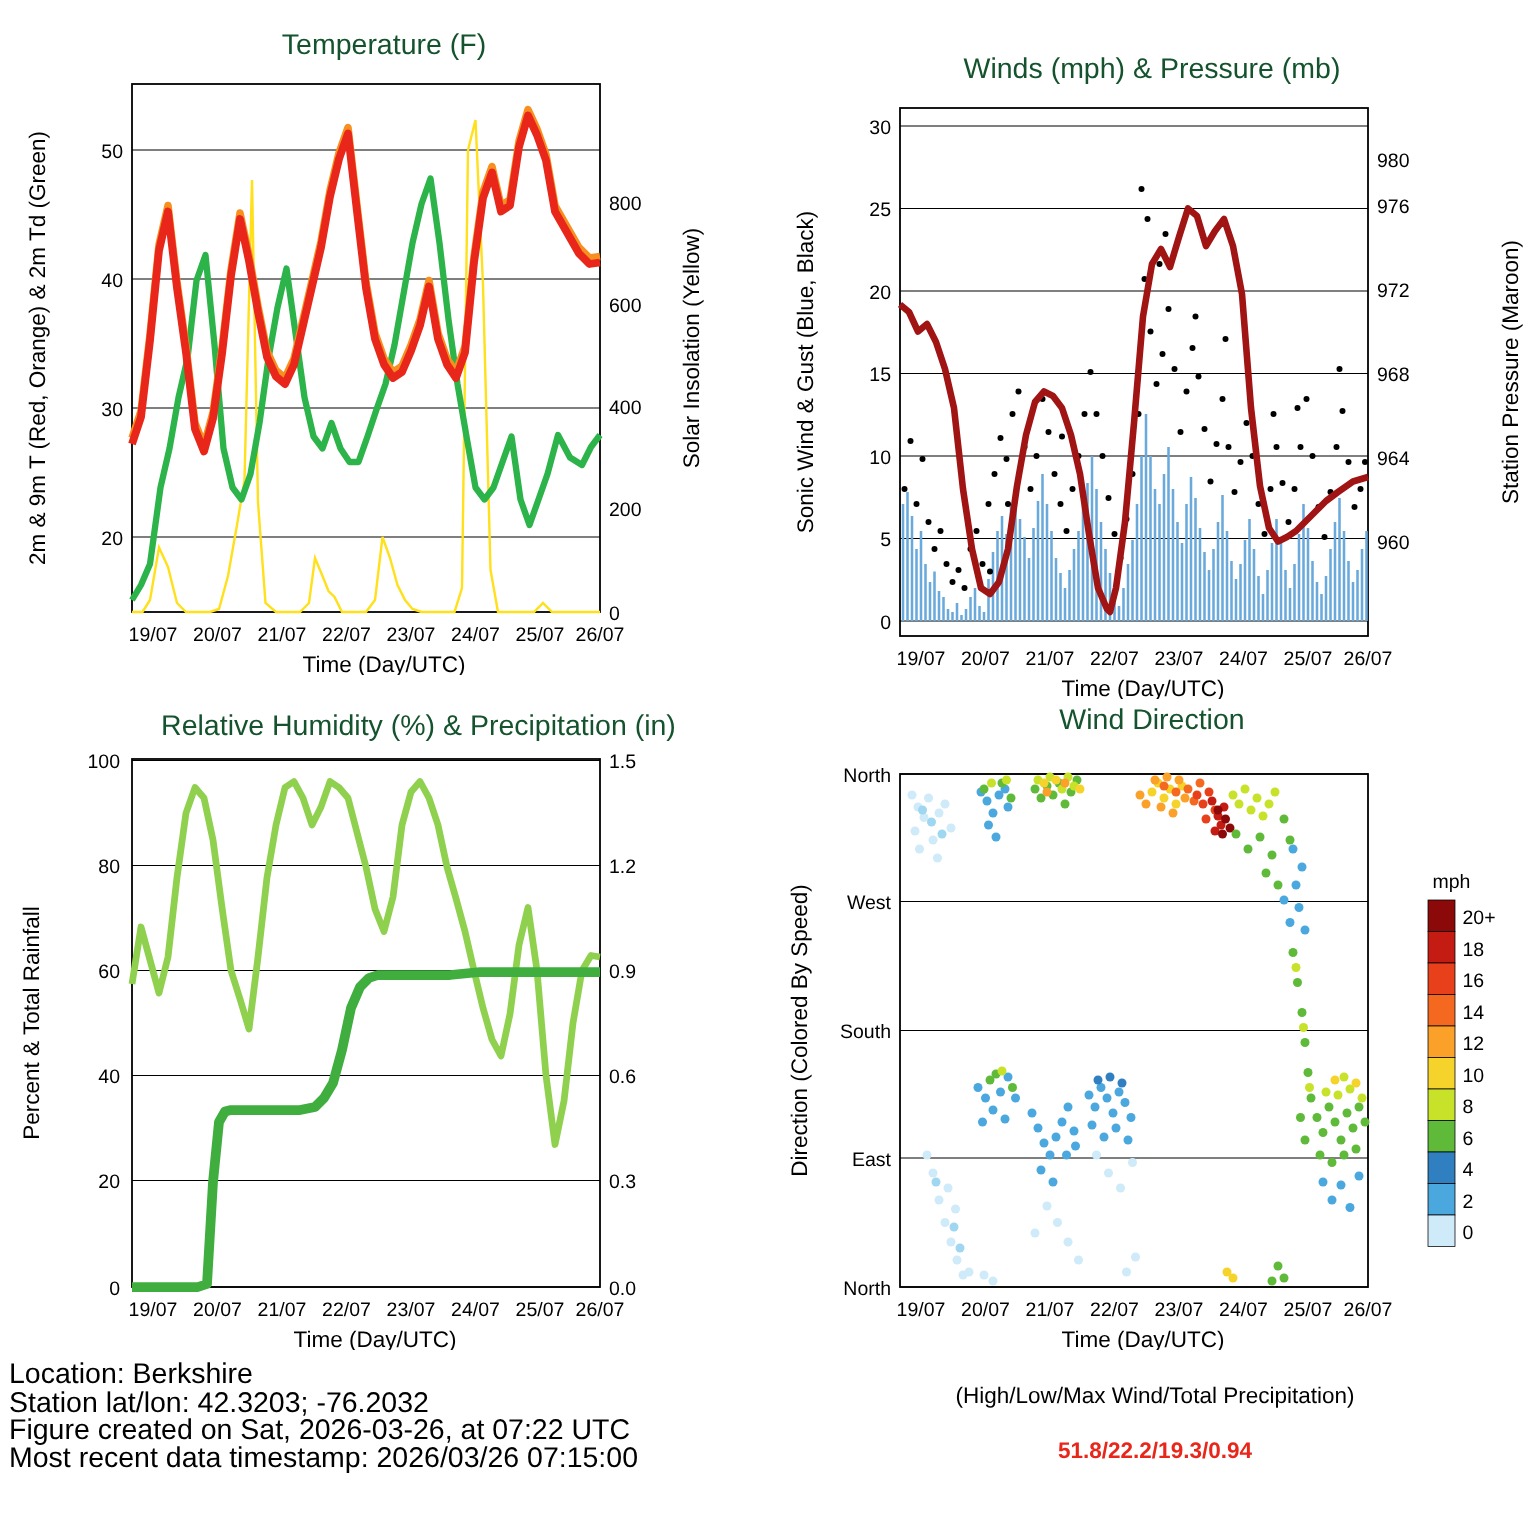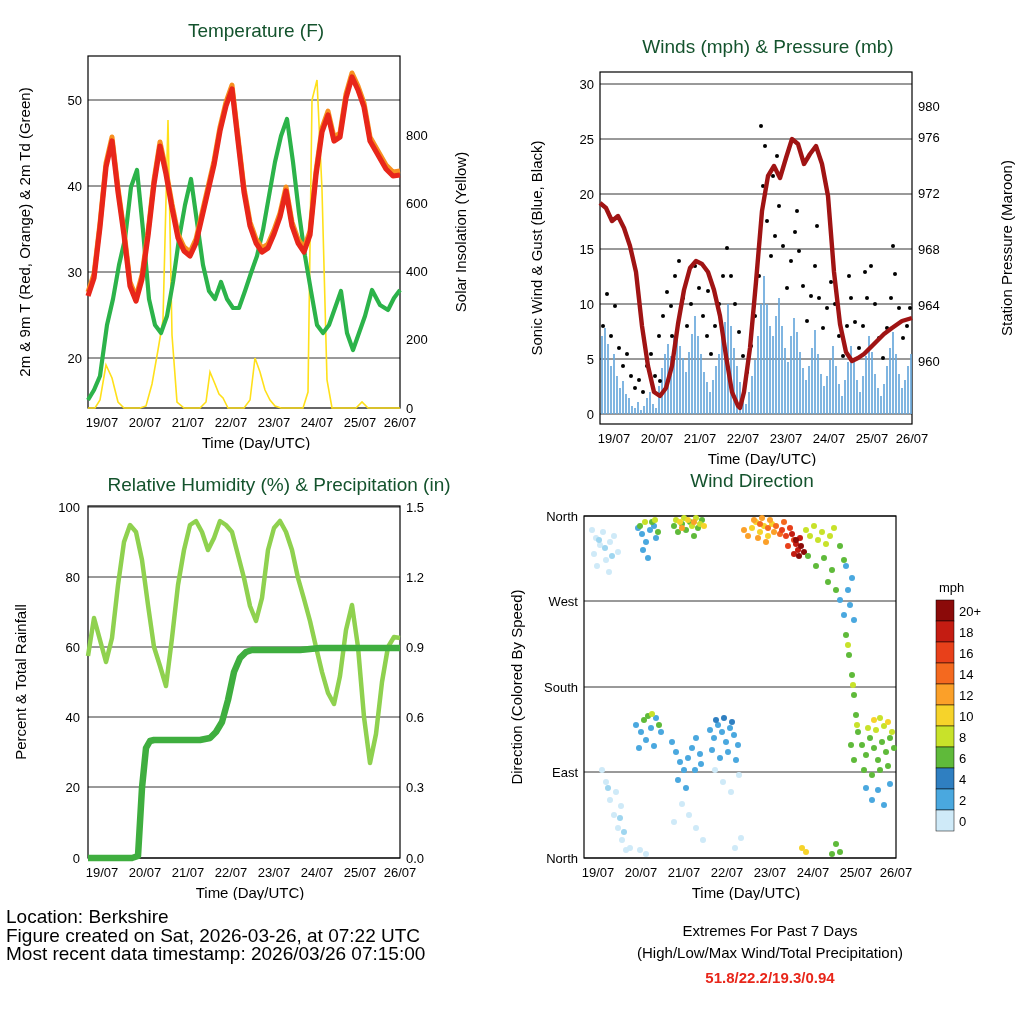--- a/index.html
+++ b/index.html
@@ -36,21 +36,21 @@
     top:920px;
     width:500px;
     text-align:center;
     font-size:15px;
     line-height:22px;
   }
   .extremes .vals{
     color:#e8261a;
     font-weight:bold;
     font-size:15px;
-    margin-top:3px;
+    margin-top:15px;
   }
   .legend-title{font-size:13px;}
 </style>
 </head>
 <body>
 
 <div class="panel" style="left:0;top:20px;width:512px;height:430px;">
   <div class="ptitle" style="top:0;">Temperature (F)</div>
   <svg width="512" height="430">
 
@@ -383,21 +383,21 @@
       <text class="ticklabel" x="317" y="407" text-anchor="middle">24/07</text>
       <text class="ticklabel" x="360" y="407" text-anchor="middle">25/07</text>
       <text class="ticklabel" x="400" y="407" text-anchor="middle">26/07</text>
 
       <text class="axlabel" x="250" y="428" text-anchor="middle">Time (Day/UTC)</text>
       <text class="axlabel" x="26" y="212" text-anchor="middle" transform="rotate(-90 26 212)">Percent &amp; Total Rainfall</text>
     </g>
   </svg>
 </div>
 
-<div class="panel" style="left:496px;top:470px;width:512px;height:430px;">
+<div class="panel" style="left:512px;top:470px;width:512px;height:430px;">
   <div class="ptitle" style="top:0;">Wind Direction</div>
   <svg width="512" height="430">
     <g>
       <rect x="88" y="46" width="312" height="342" fill="none" stroke="#000" stroke-width="1.2"></rect>
       <line x1="88" y1="46" x2="400" y2="46" stroke="#000" stroke-width="0.8"></line>
       <line x1="88" y1="131" x2="400" y2="131" stroke="#000" stroke-width="0.8"></line>
       <line x1="88" y1="217" x2="400" y2="217" stroke="#000" stroke-width="0.8"></line>
       <line x1="88" y1="302" x2="400" y2="302" stroke="#000" stroke-width="0.8"></line>
       <line x1="88" y1="388" x2="400" y2="388" stroke="#000" stroke-width="0.8"></line>
 
@@ -728,21 +728,21 @@
         <text class="ticklabel" x="463" y="314">4</text>
         <text class="ticklabel" x="463" y="335">2</text>
         <text class="ticklabel" x="463" y="356">0</text>
       </g>
     </g>
   </svg>
 </div>
 
 <div class="footer">
   <div>Location: Berkshire</div>
+  <div>Station lat/lon: 42.3203; -76.2032</div>
   <div>Figure created on Sat, 2026-03-26, at 07:22 UTC</div>
   <div>Most recent data timestamp: 2026/03/26 07:15:00</div>
 </div>
 
 <div class="extremes">
-  <div>Extremes For Past 7 Days</div>
   <div>(High/Low/Max Wind/Total Precipitation)</div>
   <div class="vals">51.8/22.2/19.3/0.94</div>
 </div>
 
 </body></html>

